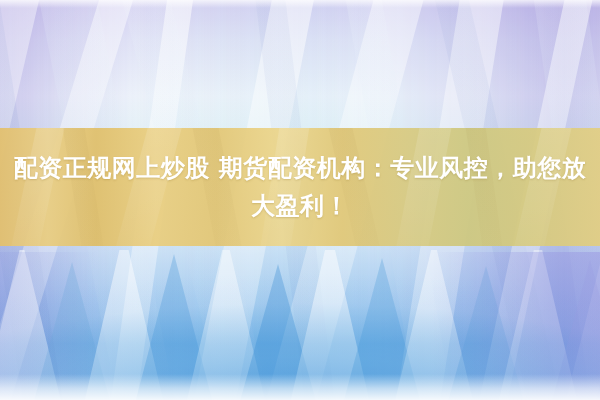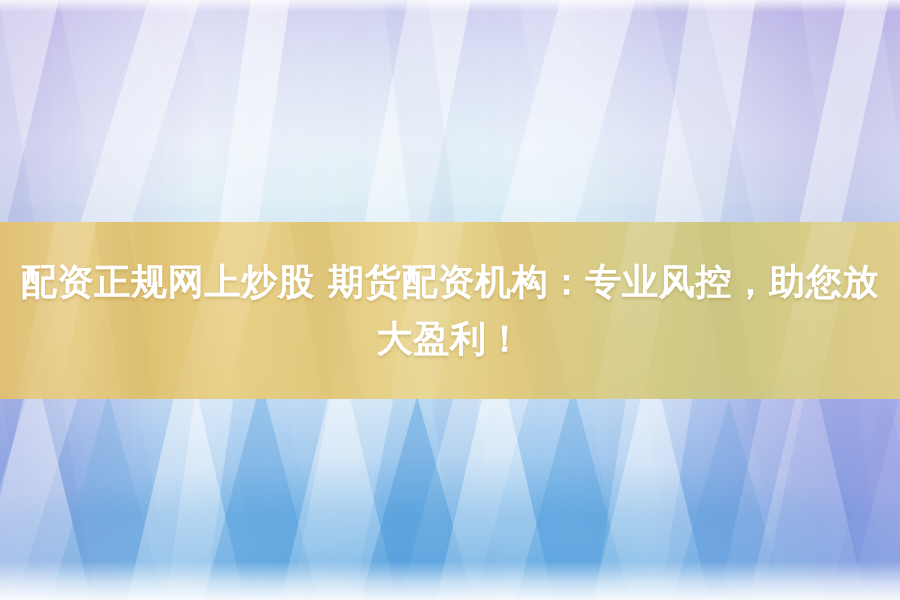--- a/index.html
+++ b/index.html
@@ -100,21 +100,21 @@
   .top-fade {
     left: 0; right: 0; top: 0; height: 8px;
     background: linear-gradient(180deg, rgba(255,255,255,.75), rgba(255,255,255,0));
   }
 
   
   .gold-band {
     position: absolute;
     left: 0;
     right: 0;
-    top: 148px;
+    top: 128px;
     height: 118px;
     background:
       linear-gradient(90deg,
         rgba(226,192,112,.96) 0%,
         rgba(233,205,128,.92) 8%,
         rgba(224,192,108,.95) 16%,
         rgba(234,206,126,.92) 26%,
         rgba(227,199,118,.94) 36%,
         rgba(236,213,136,.90) 47%,
         rgba(225,200,120,.94) 57%,

